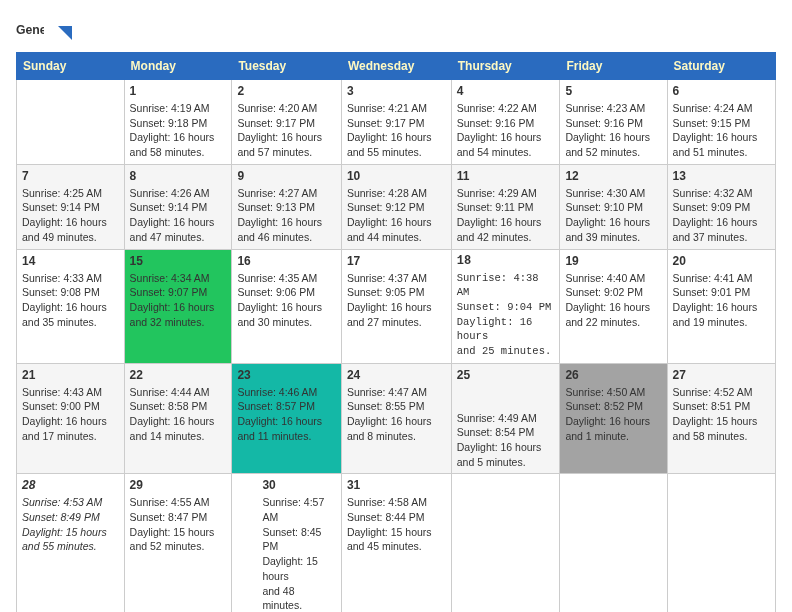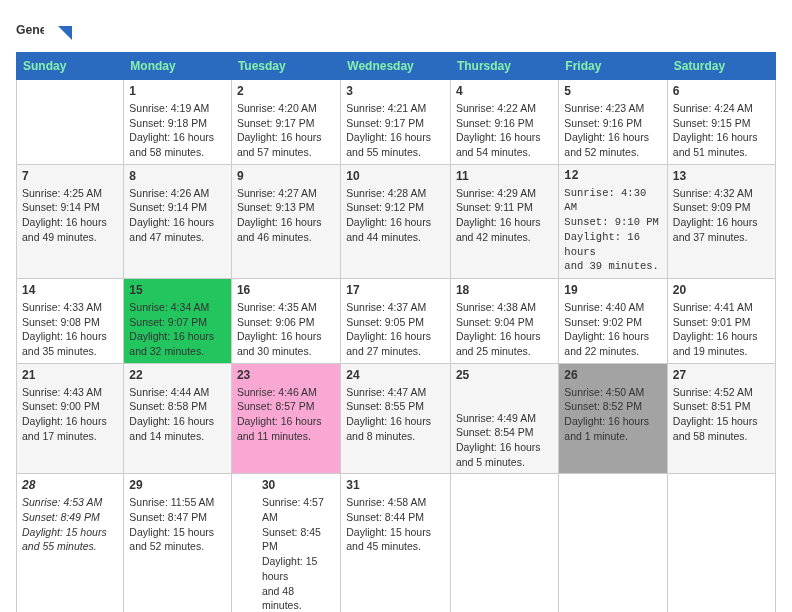--- a/index.html
+++ b/index.html
@@ -39,21 +39,21 @@
       color: #333;
       margin-top: 2px;
     }
     .calendar-table {
       width: 100%;
       border-collapse: collapse;
       font-size: 11px;
     }
     .calendar-table th {
       background-color: #2a6bbf;
-      color: #86efac;
+      color: #fef9c3;
       text-align: left;
       padding: 6px 6px;
       font-size: 12px;
       font-weight: bold;
       border: 1px solid #2a6bbf;
     }
     .calendar-table td {
       vertical-align: top;
       border: 1px solid #ccc;
       padding: 4px 5px;
@@ -195,21 +195,21 @@
 Daylight: 16 hours
 and 44 minutes.</div>
         </td>
         <td style="background-color: rgb(245, 245, 245);">
           <div class="day-number">11</div>
           <div class="day-info" style="white-space: pre-line;">Sunrise: 4:29 AM
 Sunset: 9:11 PM
 Daylight: 16 hours
 and 42 minutes.</div>
         </td>
-        <td style="background-color: rgb(245, 245, 245); font-family: Liberation Mono, monospace;">
+        <td style="background-color: rgb(245, 245, 245);">
           <div class="day-number">12</div>
           <div class="day-info" style="white-space: pre-line;">Sunrise: 4:30 AM
 Sunset: 9:10 PM
 Daylight: 16 hours
 and 39 minutes.</div>
         </td>
         <td style="background-color: rgb(245, 245, 245);">
           <div class="day-number">13</div>
           <div class="day-info" style="white-space: pre-line;">Sunrise: 4:32 AM
 Sunset: 9:09 PM
@@ -239,21 +239,21 @@
 Daylight: 16 hours
 and 30 minutes.</div>
         </td>
         <td style="background-color: rgb(255, 255, 255);">
           <div class="day-number">17</div>
           <div class="day-info" style="white-space: pre-line;">Sunrise: 4:37 AM
 Sunset: 9:05 PM
 Daylight: 16 hours
 and 27 minutes.</div>
         </td>
-        <td style="background-color: rgb(255, 255, 255);">
+        <td style="background-color: rgb(255, 255, 255); font-family: Liberation Mono, monospace;">
           <div class="day-number">18</div>
           <div class="day-info" style="white-space: pre-line;">Sunrise: 4:38 AM
 Sunset: 9:04 PM
 Daylight: 16 hours
 and 25 minutes.</div>
         </td>
         <td style="background-color: rgb(255, 255, 255);">
           <div class="day-number">19</div>
           <div class="day-info" style="white-space: pre-line;">Sunrise: 4:40 AM
 Sunset: 9:02 PM
@@ -276,21 +276,21 @@
 Daylight: 16 hours
 and 17 minutes.</div>
         </td>
         <td style="background-color: rgb(245, 245, 245);">
           <div class="day-number">22</div>
           <div class="day-info" style="white-space: pre-line;">Sunrise: 4:44 AM
 Sunset: 8:58 PM
 Daylight: 16 hours
 and 14 minutes.</div>
         </td>
-        <td style="background-color: #f9a8d4;">
+        <td style="background-color: #14b8a6;">
           <div class="day-number">23</div>
           <div class="day-info" style="white-space: pre-line;">Sunrise: 4:46 AM
 Sunset: 8:57 PM
 Daylight: 16 hours
 and 11 minutes.</div>
         </td>
         <td style="background-color: rgb(245, 245, 245);">
           <div class="day-number">24</div>
           <div class="day-info" style="white-space: pre-line;">Sunrise: 4:47 AM
 Sunset: 8:55 PM
@@ -322,21 +322,21 @@
       <tr>
         <td style="background-color: rgb(255, 255, 255); font-style: italic;">
           <div class="day-number">28</div>
           <div class="day-info" style="white-space: pre-line;">Sunrise: 4:53 AM
 Sunset: 8:49 PM
 Daylight: 15 hours
 and 55 minutes.</div>
         </td>
         <td style="background-color: rgb(255, 255, 255);">
           <div class="day-number">29</div>
-          <div class="day-info" style="white-space: pre-line;">Sunrise: 11:55 AM
+          <div class="day-info" style="white-space: pre-line;">Sunrise: 4:55 AM
 Sunset: 8:47 PM
 Daylight: 15 hours
 and 52 minutes.</div>
         </td>
         <td style="background-color: rgb(255, 255, 255); padding-left: 30px;">
           <div class="day-number">30</div>
           <div class="day-info" style="white-space: pre-line;">Sunrise: 4:57 AM
 Sunset: 8:45 PM
 Daylight: 15 hours
 and 48 minutes.</div>

